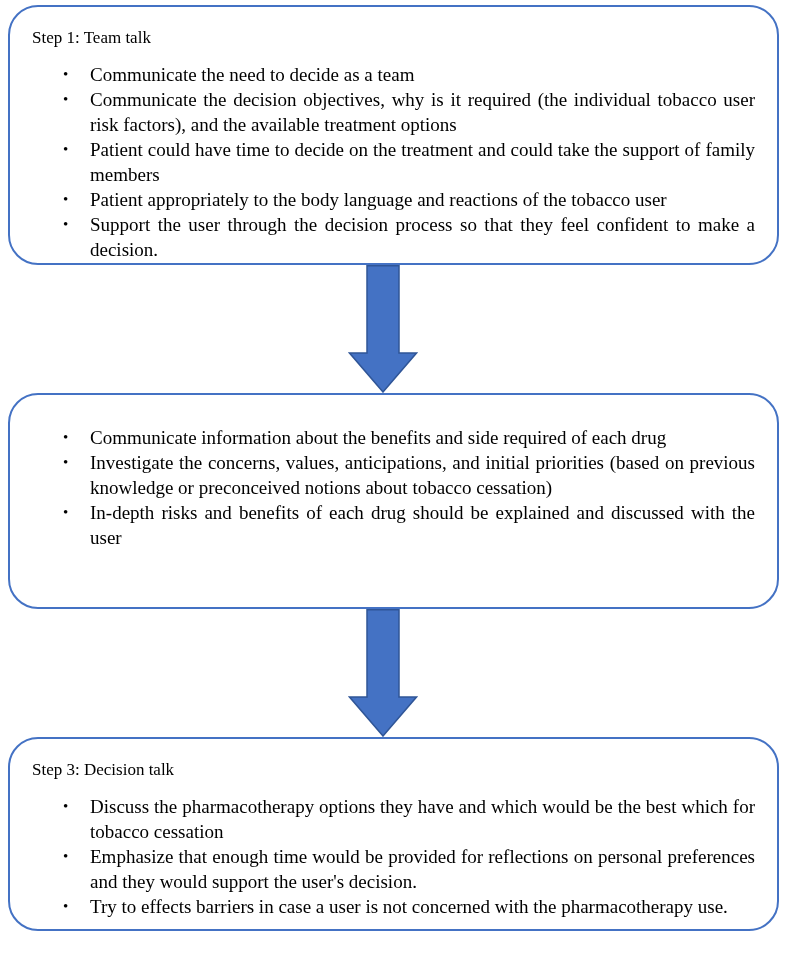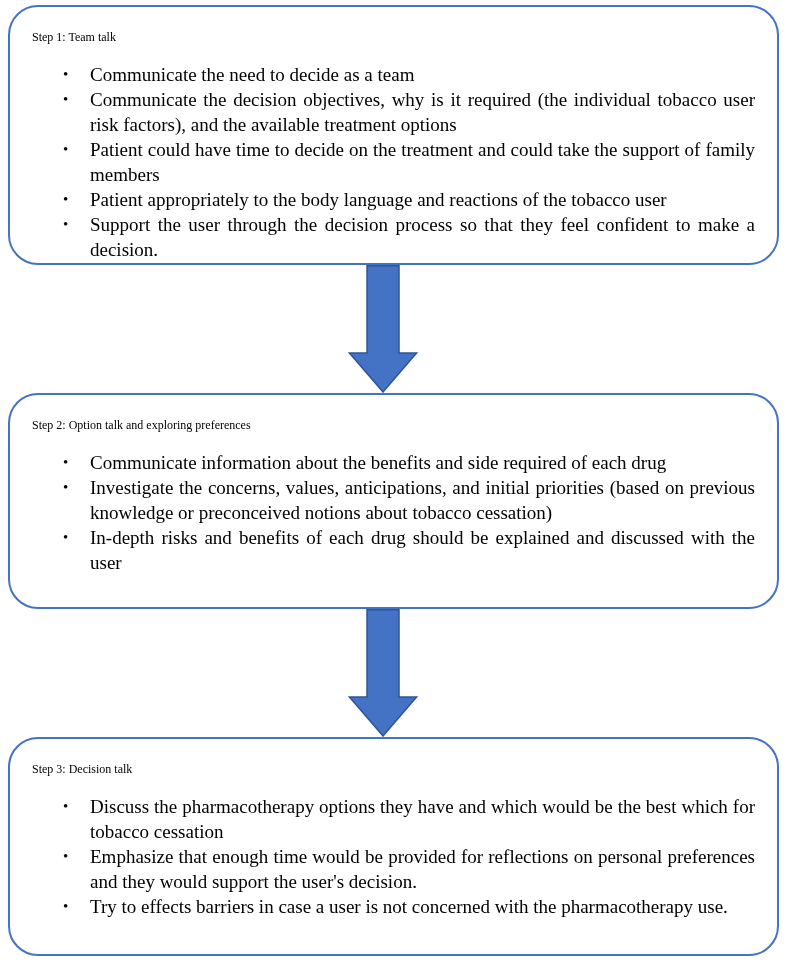--- a/index.html
+++ b/index.html
@@ -15,23 +15,23 @@
   .step-box {
     box-sizing: border-box;
     margin: 0 8px;
     border: 2px solid #4472C4;
     border-radius: 30px;
     background: #ffffff;
     padding: 18px 22px 0 22px;
   }
   .step-box.b1 { margin-top: 5px; height: 260px; }
   .step-box.b2 { height: 216px; }
-  .step-box.b3 { height: 219px; }
+  .step-box.b3 { height: 194px; }
   .step-title {
-    font-size: 12px;
+    font-size: 17px;
     line-height: 25px;
   }
   .bullets { margin-top: 12px; }
   .bullet {
     display: flex;
     align-items: flex-start;
   }
   .bullet .dot {
     flex: 0 0 auto;
     width: 27px;
@@ -85,21 +85,20 @@
     </div>
   </section>
 
   <div class="arrow-wrap">
     <svg width="70" height="128" viewBox="0 0 70 128">
       <polygon points="19,0.75 51,0.75 51,88 68.5,88 35,127 1.5,88 19,88" fill="#4472C4" stroke="#2F5597" stroke-width="1.5" stroke-linejoin="miter"></polygon>
     </svg>
   </div>
 
   <section class="step-box b2">
-    <div class="step-title">Step 2: Option talk and exploring preferences</div>
     <div class="bullets">
       <div class="bullet">
         <span class="dot">•</span>
         <div class="bullet-text">Communicate information about the benefits and side required of each drug</div>
       </div>
       <div class="bullet">
         <span class="dot">•</span>
         <div class="bullet-text">Investigate the concerns, values, anticipations, and initial priorities (based on previous knowledge or preconceived notions about tobacco cessation)</div>
       </div>
       <div class="bullet">

